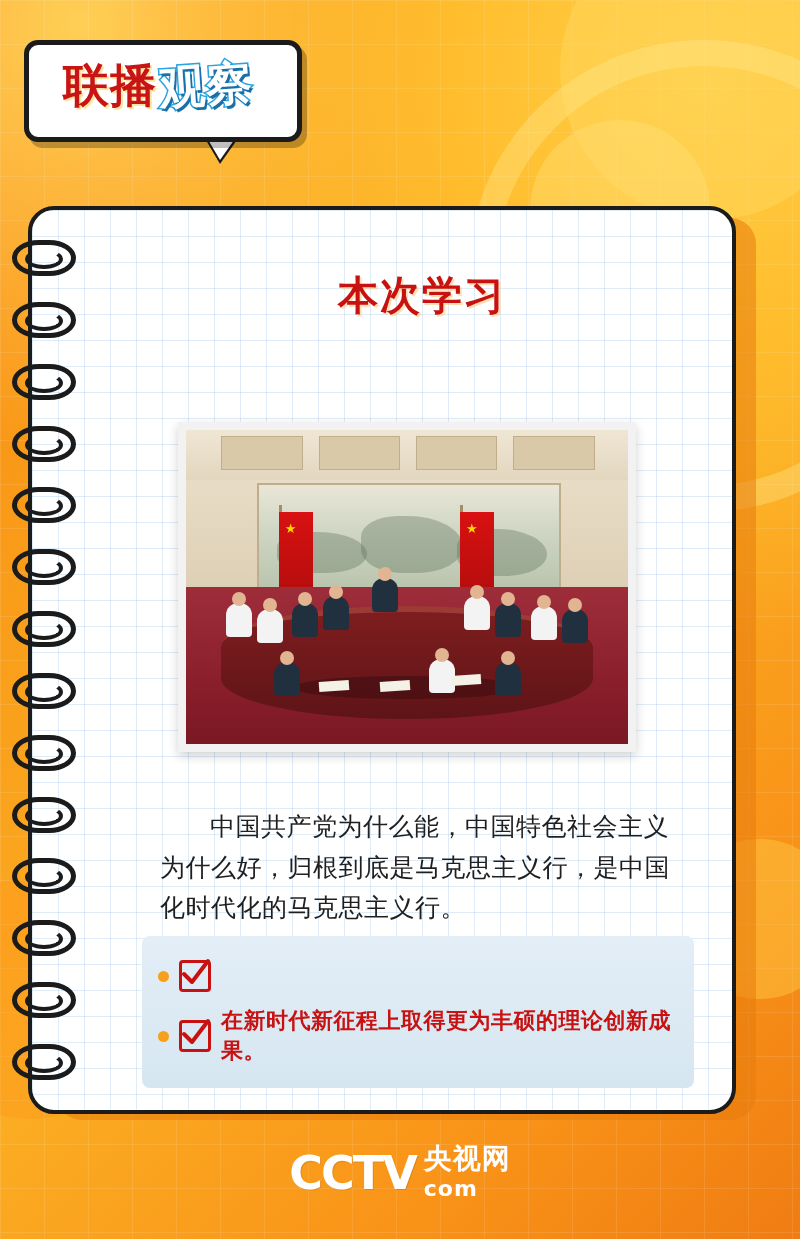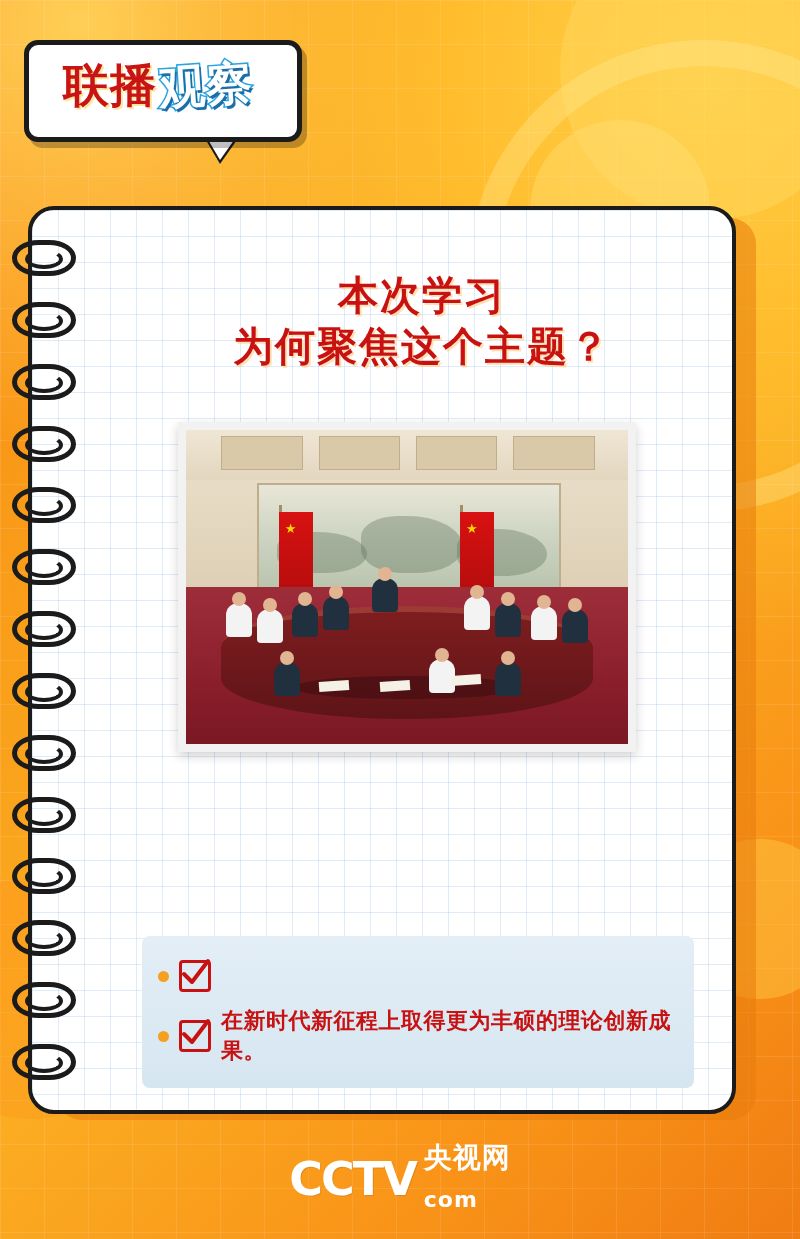--- a/index.html
+++ b/index.html
@@ -390,21 +390,21 @@
     font-weight: bold;
     color: #ffffff;
     letter-spacing: 1px;
   }
   .cctv-com {
     font-family: "DejaVu Sans", sans-serif;
     font-size: 22px;
     font-weight: bold;
     color: #ffffff;
     letter-spacing: 1px;
-    margin-top: 15px;
+    margin-top: 3px;
   }
 </style>
 </head>
 <body>
 
 <div class="poster">
 
   <div class="bg-grid"></div>
   <div class="bg-blob b1"></div>
   <div class="bg-blob b2"></div>
@@ -420,21 +420,20 @@
       <span class="part2">观察</span>
     </div>
   </div>
 
   <div class="note-shadow"></div>
   <div class="note">
     <div class="note-grid"></div>
 
     <div class="headline">
       <div class="line">本次学习</div>
-      <div class="line">为何聚焦这个主题？</div>
     </div>
 
     <div class="photo-frame">
       <div class="photo">
         <div class="ph-ceiling"></div>
         <div class="ph-ceiling-panel" style="left:8%;width:18%;"></div>
         <div class="ph-ceiling-panel" style="left:30%;width:18%;"></div>
         <div class="ph-ceiling-panel" style="left:52%;width:18%;"></div>
         <div class="ph-ceiling-panel" style="left:74%;width:18%;"></div>
 
@@ -471,20 +470,21 @@
         <div class="person white" style="left:55%;top:73%;"></div>
         <div class="person" style="left:70%;top:74%;"></div>
         <div class="person" style="left:20%;top:74%;"></div>
 
         <div class="paper" style="left:44%;top:80%;"></div>
         <div class="paper" style="left:60%;top:78%;"></div>
         <div class="paper" style="left:30%;top:80%;"></div>
       </div>
     </div>
 
+    <p class="body-text">中国共产党为什么能，中国特色社会主义为什么好，归根到底是马克思主义行，是中国化时代化的马克思主义行。</p>
 
     <div class="points">
       <div class="point-row">
         <span class="dot"></span>
         <span class="check-box">
           <svg width="34" height="34" viewBox="0 0 34 34" aria-hidden="true">
             <path d="M6 19 L14 27 L30 6" fill="none" stroke="#c81212" stroke-width="4" stroke-linecap="round" stroke-linejoin="round"></path>
           </svg>
         </span>
       </div>

